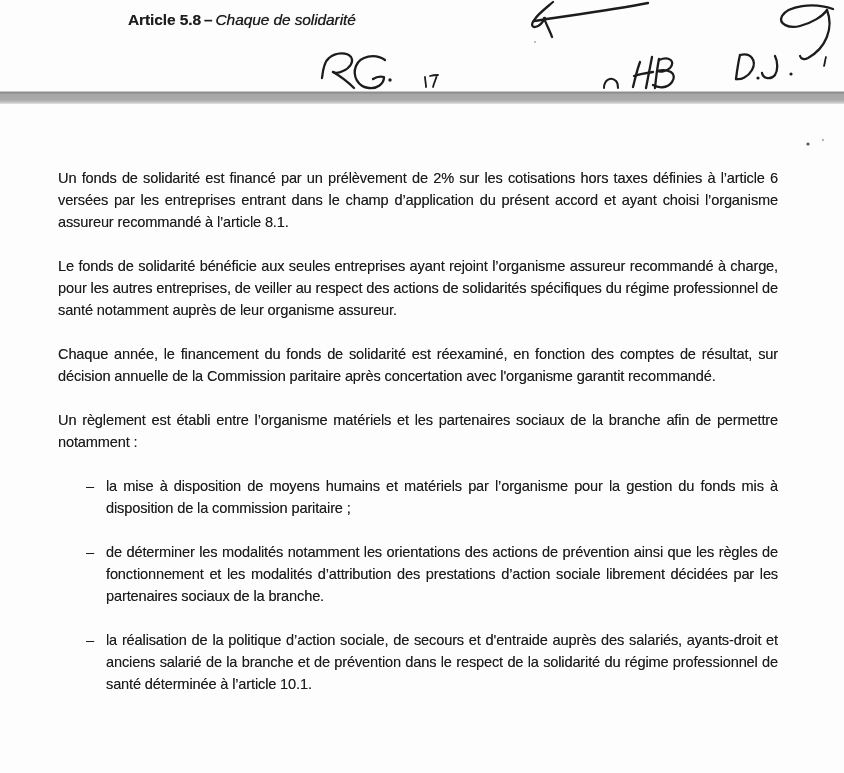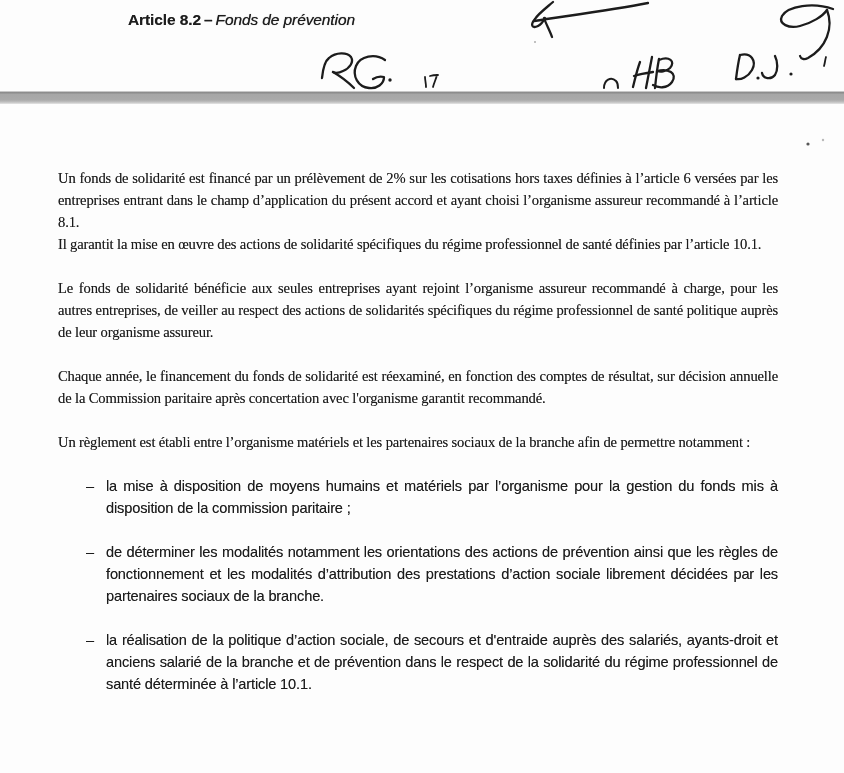--- a/index.html
+++ b/index.html
@@ -40,32 +40,32 @@
   .content {
     position: absolute; left: 58px; top: 167px;
     width: 720px;
     font-size: 14.6px; line-height: 22px;
     letter-spacing: -0.15px;
     text-align: justify;
     color: #1c1c1c;
     text-shadow: 0 0 0.4px rgba(10,10,10,0.5);
   }
   .para { margin: 0 0 22px 0; }
-  .block { display: block; font-family: Liberation Serif, serif; }
+  .block { display: block; }
   .bullet { position: relative; padding-left: 48px; margin: 0 0 22px 0; }
   .bullet:last-child { margin-bottom: 0; }
   .dash { position: absolute; left: 28px; top: 0; }
 </style>
 </head>
 <body>
 
 <div class="page">
 
   <div class="doc-title">
-    <span class="t-article">Article 8.2</span><span class="t-sep">–</span><span class="t-name">Fonds de prévention</span>
+    <span class="t-article">Article 5.8</span><span class="t-sep">–</span><span class="t-name">Chaque de solidarité</span>
   </div>
 
   <svg class="hand-layer" width="844" height="773" viewBox="0 0 844 773" xmlns="http://www.w3.org/2000/svg">
     <g stroke="#1c1c1c" stroke-width="2.3" fill="none" stroke-linecap="round" stroke-linejoin="round">
       <g>
         <path d="M 648,3 C 612,10 566,16 534,21"></path>
         <path d="M 553,2 C 546,8 538,14 535,19 C 530,25 532,29 538,26 C 542,24 544,20 545,18"></path>
         <path d="M 544,18 C 546,24 550,31 552,37"></path>
       </g>
       <g>
@@ -105,25 +105,24 @@
       </g>
     </g>
   </svg>
 
   <div class="scan-divider"></div>
 
   <div class="content">
 
     <p class="para">
       <span class="block">Un fonds de solidarité est financé par un prélèvement de 2% sur les cotisations hors taxes définies à l’article 6 versées par les entreprises entrant dans le champ d’application du présent accord et ayant choisi l’organisme assureur recommandé à l’article 8.1.</span>
-      <span class="block">Il garantit la mise en œuvre des actions de solidarité spécifiques du régime professionnel de santé définies par l’article 10.1.</span>
     </p>
 
     <p class="para">
-      <span class="block">Le fonds de solidarité bénéficie aux seules entreprises ayant rejoint l’organisme assureur recommandé à charge, pour les autres entreprises, de veiller au respect des actions de solidarités spécifiques du régime professionnel de santé politique auprès de leur organisme assureur.</span>
+      <span class="block">Le fonds de solidarité bénéficie aux seules entreprises ayant rejoint l’organisme assureur recommandé à charge, pour les autres entreprises, de veiller au respect des actions de solidarités spécifiques du régime professionnel de santé notamment auprès de leur organisme assureur.</span>
     </p>
 
     <p class="para">
       <span class="block">Chaque année, le financement du fonds de solidarité est réexaminé, en fonction des comptes de résultat, sur décision annuelle de la Commission paritaire après concertation avec l'organisme garantit recommandé.</span>
     </p>
 
     <p class="para">
       <span class="block">Un règlement est établi entre l’organisme matériels et les partenaires sociaux de la branche afin de permettre notamment :</span>
     </p>
 

